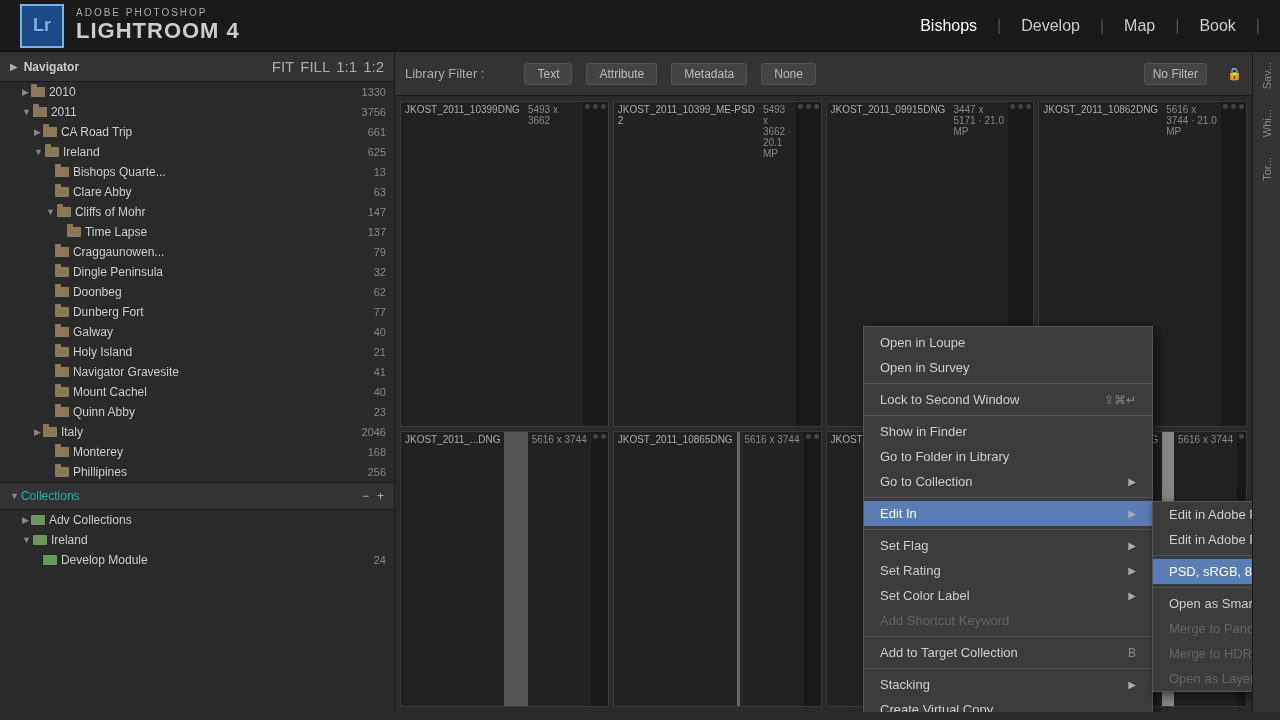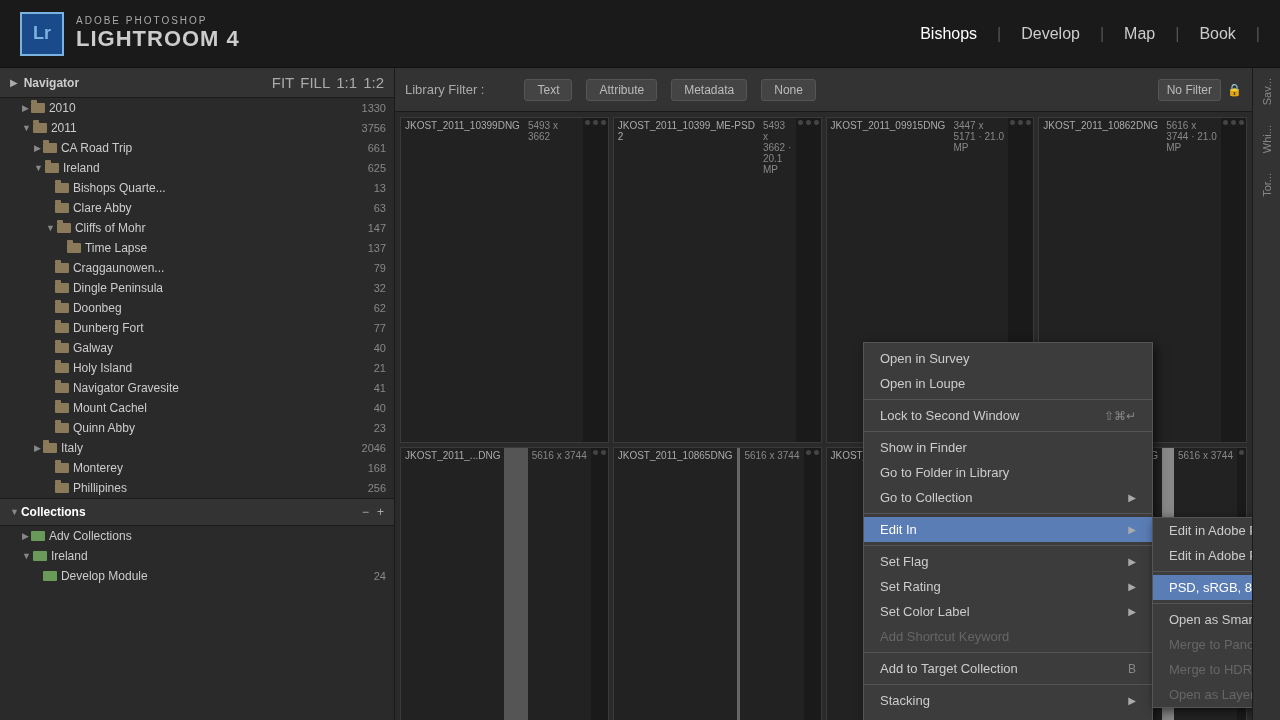--- a/index.html
+++ b/index.html
@@ -1,19 +1,19 @@
 <!DOCTYPE html>
 <html><head>
   <meta charset="utf-8">
   <style>
     * { margin: 0; padding: 0; box-sizing: border-box; }
     body { width: 1280px; height: 720px; overflow: hidden; font-family: 'Arial', sans-serif; background: #2a2a2a; color: #ccc; font-size: 12px; }
 
     
-    #header { display: flex; align-items: center; background: #1a1a1a; height: 68px; padding: 0 20px; border-bottom: 1px solid #111; }
+    #header { display: flex; align-items: center; background: #1a1a1a; height: 52px; padding: 0 20px; border-bottom: 1px solid #111; }
     #lr-logo { width: 44px; height: 44px; background: #1a4a8a; display: flex; align-items: center; justify-content: center; font-weight: bold; color: #7ab3e0; font-size: 18px; border: 2px solid #7ab3e0; margin-right: 12px; }
     #app-title-block { display: flex; flex-direction: column; }
     #app-subtitle { font-size: 10px; color: #aaa; letter-spacing: 2px; text-transform: uppercase; }
     #app-title { font-size: 22px; color: #ccc; font-weight: bold; letter-spacing: 1px; text-transform: uppercase; }
     #nav-right { margin-left: auto; display: flex; align-items: center; gap: 20px; font-size: 16px; color: #ccc; }
     #nav-right span { cursor: pointer; }
     #nav-right span.active { color: #fff; }
     #nav-right .sep { color: #555; }
 
     
@@ -35,32 +35,32 @@
     .folder-icon::before { content: ''; position: absolute; top: -3px; left: 0; width: 6px; height: 3px; background: #8a7a5a; border-radius: 1px 1px 0 0; }
     .count { margin-left: auto; color: #888; font-size: 11px; padding-right: 8px; }
     .triangle { color: #888; font-size: 9px; margin-right: 2px; }
     .level-1 { padding-left: 22px; }
     .level-2 { padding-left: 34px; }
     .level-3 { padding-left: 46px; }
     .level-4 { padding-left: 58px; }
 
     
     #collections-header { display: flex; align-items: center; padding: 6px 10px; background: #333; border-top: 1px solid #1a1a1a; border-bottom: 1px solid #1a1a1a; }
-    #collections-title { color: #ffffff; font-size: 12px; font-weight: bold; flex: 1; }
+    #collections-title { color: #14b8a6; font-size: 12px; font-weight: normal; flex: 1; }
     #coll-controls { display: flex; gap: 8px; color: #aaa; }
 
     
     #content-area { flex: 1; display: flex; flex-direction: column; background: #2a2a2a; }
 
     
     #filter-bar { display: flex; align-items: center; background: #333; height: 44px; padding: 0 10px; border-bottom: 1px solid #1a1a1a; }
     #filter-label { color: #aaa; font-size: 13px; margin-right: 20px; }
     #filter-buttons { display: flex; gap: 14px; margin-left: 20px; }
     .filter-btn { background: #444; border: 1px solid #555; color: #bbb; padding: 3px 12px; cursor: pointer; font-size: 12px; border-radius: 3px; }
-    #filter-none { margin-left: auto; display: flex; align-items: center; gap: 6px; padding-left: 31px; }
+    #filter-none { margin-left: auto; display: flex; align-items: center; gap: 20px; padding-left: 31px; }
     .filter-dropdown { background: #444; border: 1px solid #555; color: #bbb; padding: 3px 8px; font-size: 12px; border-radius: 3px; }
     .lock-icon { color: #aaa; }
 
     
     #photo-grid { flex: 1; overflow: hidden; padding: 5px; display: grid; grid-template-columns: repeat(4, 1fr); gap: 4px; background: #2a2a2a; position: relative; }
     .photo-cell { background: #f97316; border: 1px solid #3a3a3a; display: flex; flex-direction: row; cursor: pointer; position: relative; }
     .photo-header { display: flex; justify-content: space-between; padding: 2px 4px; background: #222; font-size: 10px; color: #aaa; }
     .photo-img { flex: 1; background: #333; min-height: 120px; display: flex; align-items: center; justify-content: center; overflow: hidden; }
     .photo-footer { padding: 2px 4px; background: #222; font-size: 10px; color: #888; }
     .photo-dots { display: flex; justify-content: center; gap: 3px; padding: 2px; background: #1a1a1a; }
@@ -449,24 +449,24 @@
         <div class="photo-footer">5616 x 3744</div>
         <div class="photo-dots">
           <span class="dot"></span>
         </div>
       </div>
 
       <div id="context-menu">
         <div id="context-menu-inner">
 
           <div class="menu-item">
+            <span>Open in Loupe</span>
+          </div>
+          <div class="menu-item">
             <span>Open in Survey</span>
-          </div>
-          <div class="menu-item">
-            <span>Open in Loupe</span>
           </div>
           <div class="menu-sep"></div>
           <div class="menu-item">
             <span>Lock to Second Window</span>
             <span class="menu-shortcut">⇧⌘↵</span>
           </div>
           <div class="menu-sep"></div>
           <div class="menu-item">
             <span>Show in Finder</span>
           </div>

